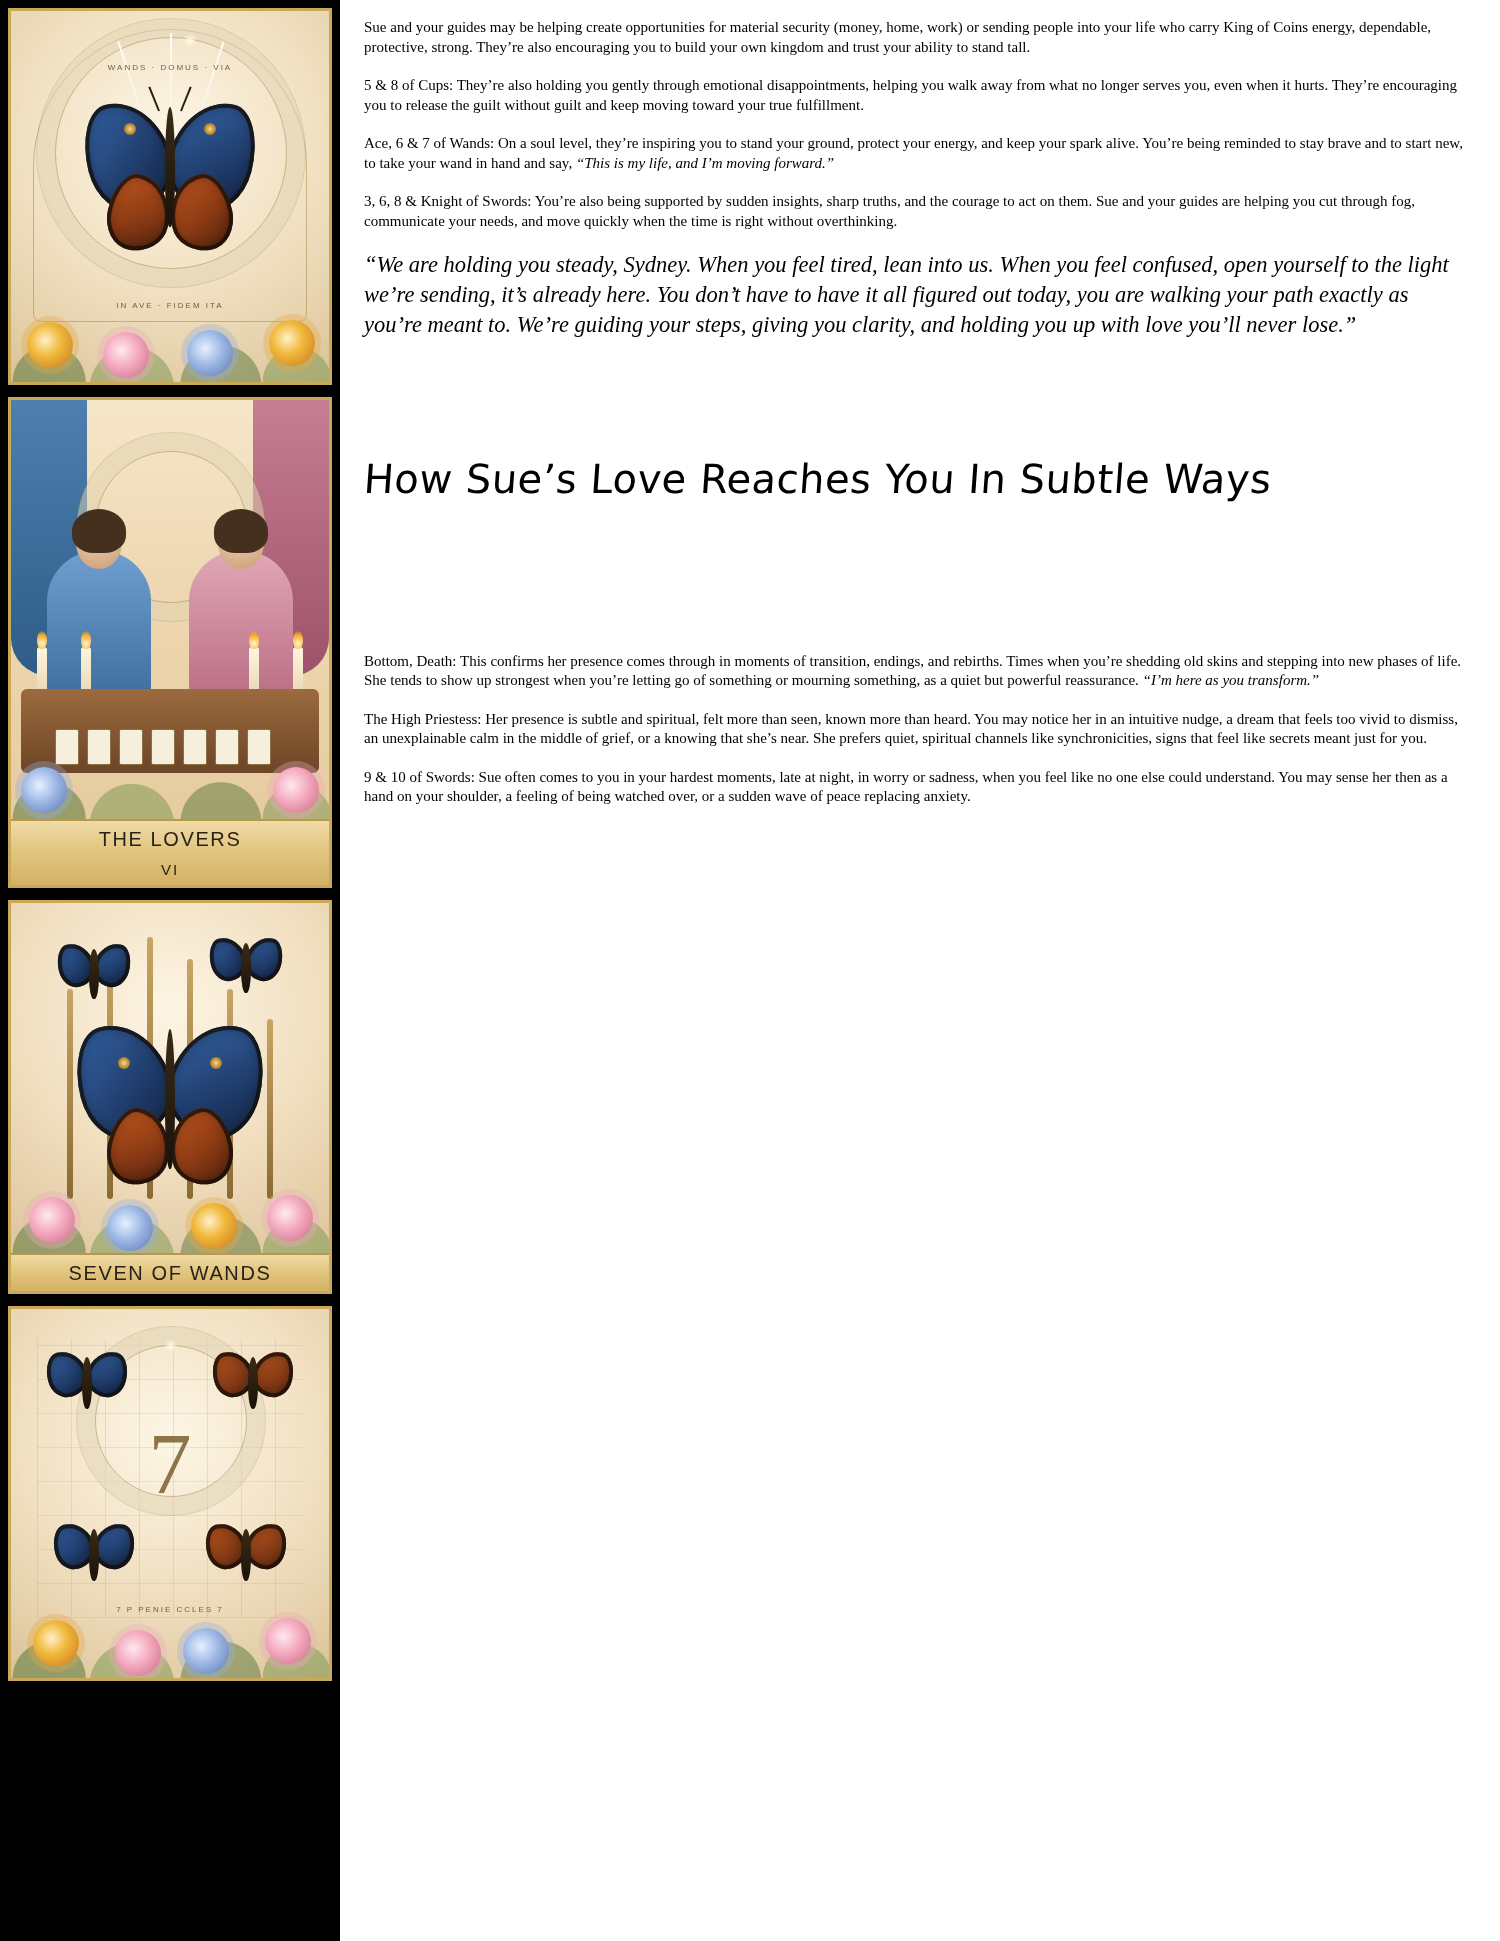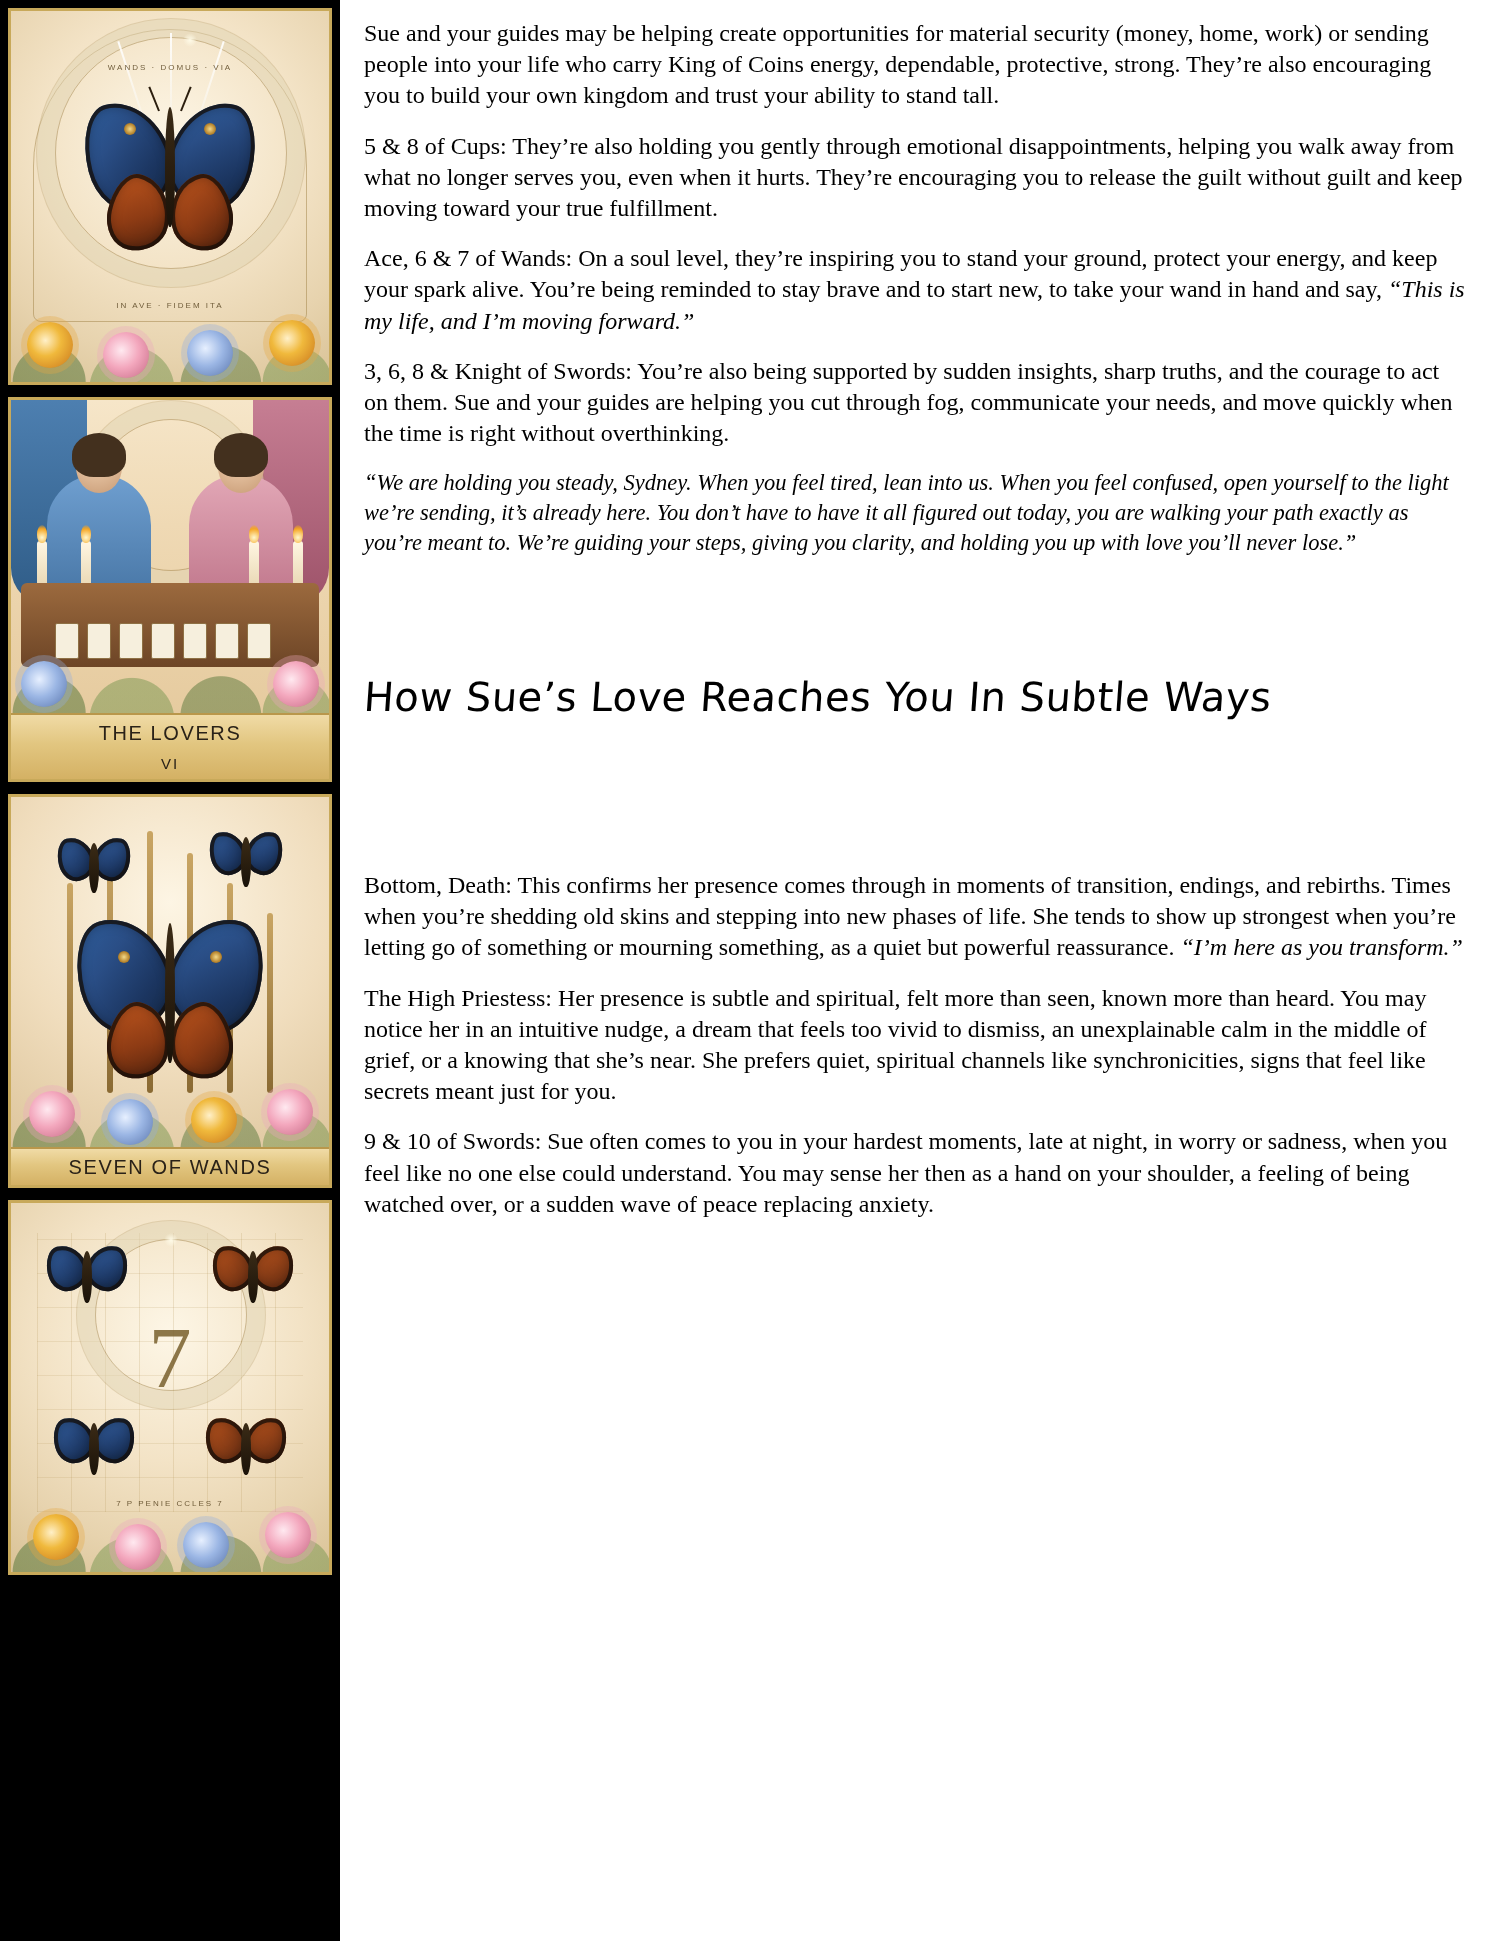--- a/index.html
+++ b/index.html
@@ -62,21 +62,21 @@
   }
   .card-label .numeral {
     display: block;
     font-size: 15px;
     letter-spacing: 2px;
     margin-top: 12px;
   }
 
   
   .card-1 { height: 377px; }
-  .card-2 { height: 385px; }
+  .card-2 { height: 491px; }
   .card-3 { height: 394px; }
   .card-4 { height: 375px; }
 
   
   .art-bg {
     position: absolute;
     inset: 0;
     background:
       radial-gradient(circle at 50% 35%, #fdf6e6 0%, #f3e3c6 45%, #e7d3ae 75%, #d9c296 100%);
   }
@@ -295,21 +295,21 @@
 
   
   .content {
     flex: 1 1 auto;
     padding: 14px 34px 0 24px;
     box-sizing: border-box;
     background: #ffffff;
   }
   p {
     margin: 0 0 19px 0;
-    font-size: 24px;
+    font-size: 15px;
     line-height: 1.30;
     text-align: left;
   }
   p.lead { margin-top: 4px; }
   .b { font-weight: normal; }
   .i { font-style: italic; }
   .quote-block {
     font-style: italic;
     font-size: 22.5px;
     line-height: 1.33;

